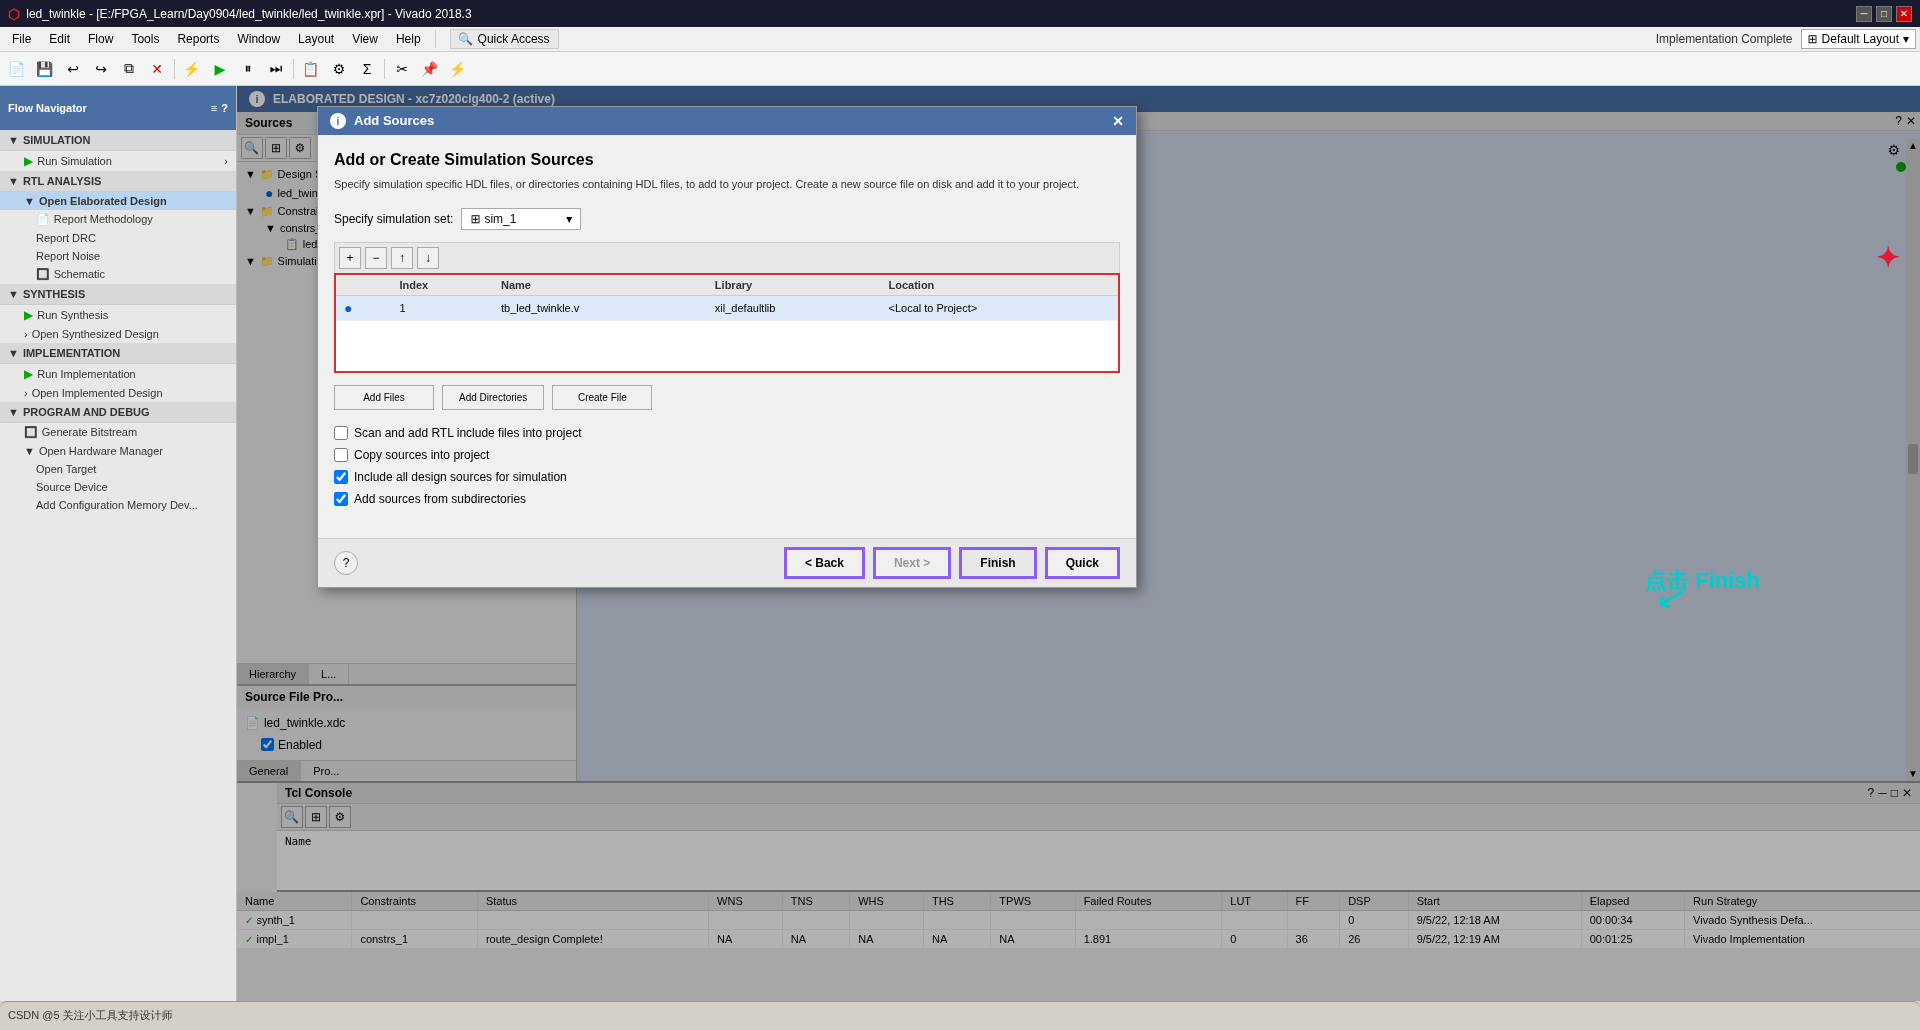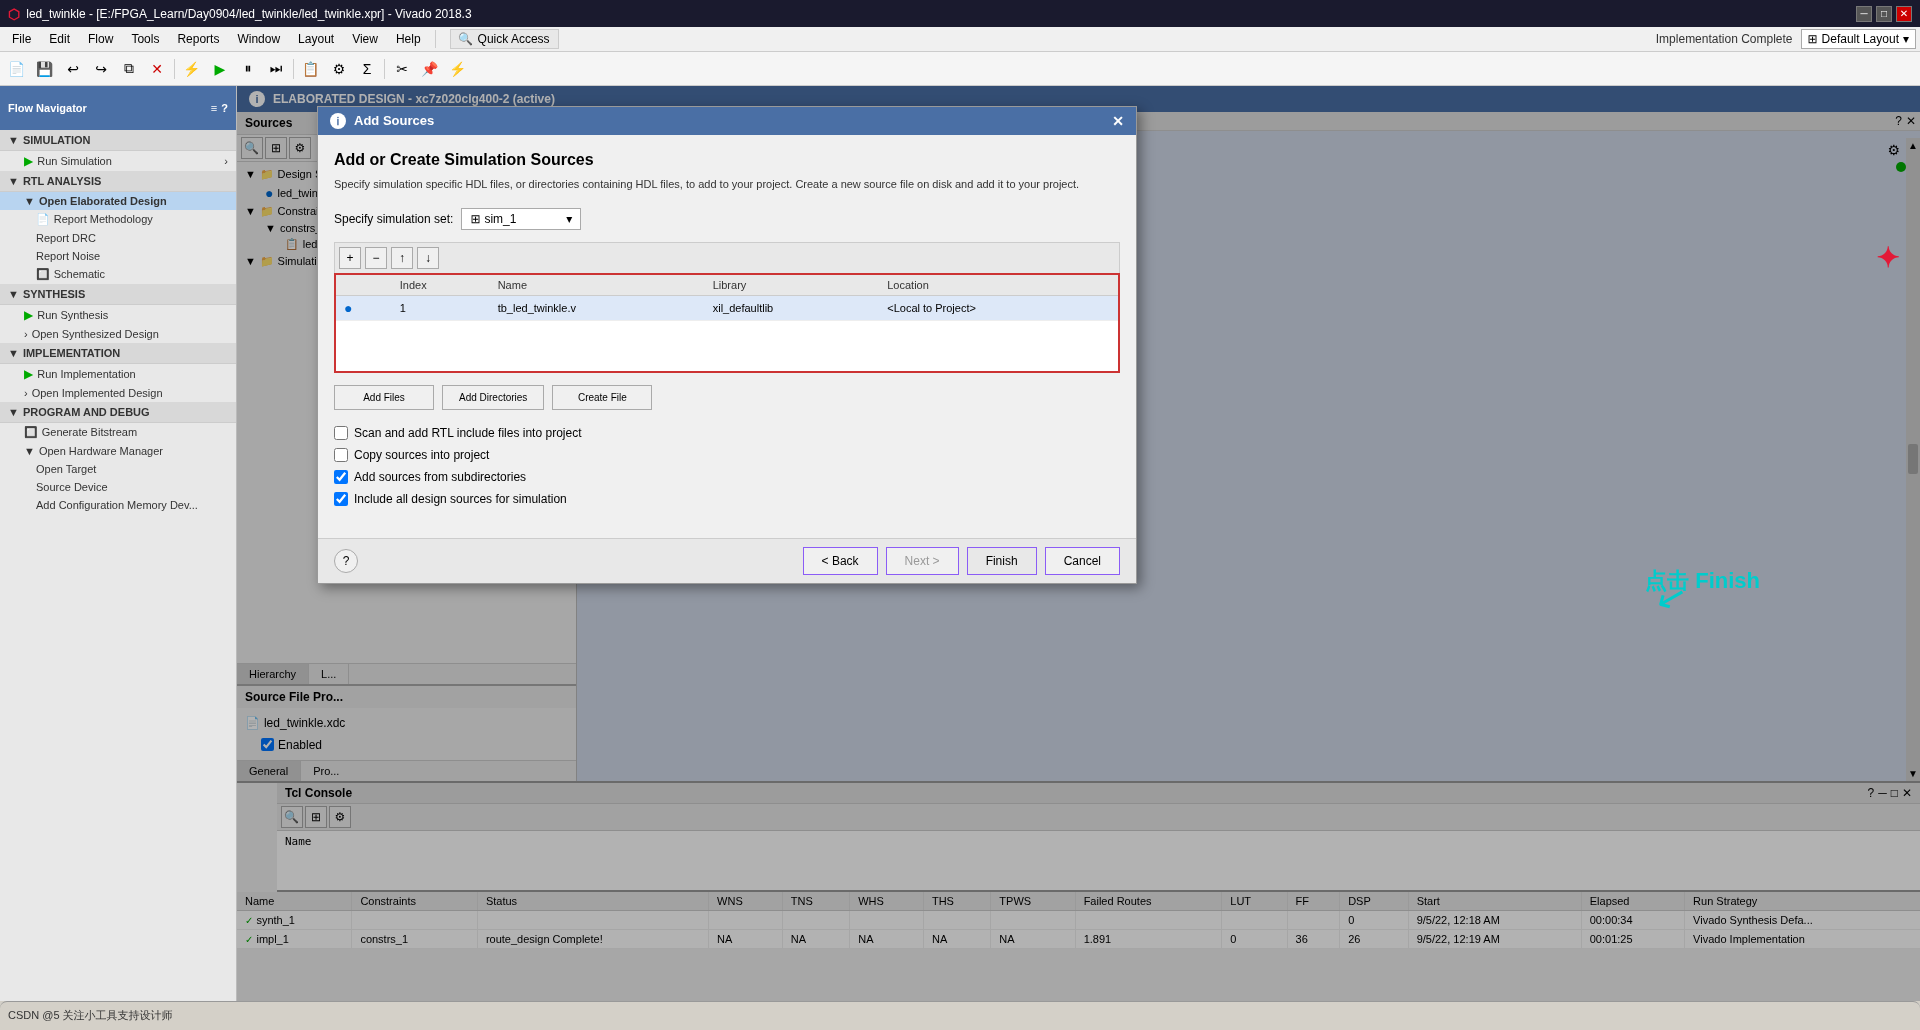--- a/index.html
+++ b/index.html
@@ -187,21 +187,21 @@
       display: flex; align-items: center; gap: 4px; padding: 4px;
       background: #e8e8e8; border: 1px solid #ccc; border-bottom: none;
     }
     .tbl-btn {
       width: 22px; height: 22px; background: #f0f0f0; border: 1px solid #aaa;
       display: flex; align-items: center; justify-content: center; cursor: pointer; font-size: 12px;
     }
     
     .file-table-wrap { border: 2px solid #cc3333; margin-bottom: 12px; }
     .file-table { width: 100%; border-collapse: collapse; background: #fff; }
-    .file-table th { background: #e8e8e8; padding: 4px 8px; text-align: left; font-size: 11px; border-bottom: 1px solid #ccc; font-weight: normal; color: #333; }
+    .file-table th { background: #e8e8e8; padding: 4px 8px; text-align: left; font-size: 11px; border-bottom: 1px solid #ccc; font-weight: bold; color: #333; }
     .file-table td { padding: 4px 8px; font-size: 11px; border-bottom: 1px solid #eee; }
     .file-table tr.selected td { background: #dde8f8; }
     .dot-blue { color: #0066cc; font-size: 14px; }
 
     
     .action-buttons { display: flex; gap: 8px; margin-bottom: 16px; justify-content: flex-start; }
     .action-btn {
       padding: 6px 16px; border: 1px solid #aaa; background: #f0f0f0;
       cursor: pointer; font-size: 10px; min-width: 100px; text-align: center;
     }
@@ -211,22 +211,22 @@
     .checkbox-row { display: flex; align-items: center; gap: 6px; font-size: 12px; }
     .checkbox-row input[type=checkbox] { width: 14px; height: 14px; }
 
     
     .dialog-footer {
       display: flex; align-items: center; justify-content: space-between;
       padding: 8px 16px; border-top: 1px solid #ccc; background: #e8e8e8;
     }
     .footer-btns { display: flex; gap: 8px; }
     .footer-btn {
-      padding: 6px 18px; border: 1px solid #8b5cf6; background: #f0f0f0;
-      cursor: pointer; font-size: 12px;
+      padding: 6px 18px; border: 3px solid #8b5cf6; background: #f0f0f0;
+      cursor: pointer; font-size: 12px; font-weight: bold;
     }
     .footer-btn:disabled { color: #999; cursor: default; }
     .footer-btn.primary { background: #e8e8e8; }
     .help-btn { width: 24px; height: 24px; border-radius: 50%; border: 1px solid #aaa; background: #f0f0f0; font-size: 12px; cursor: pointer; display: flex; align-items: center; justify-content: center; }
 
     
     .vivado-app { width: 1920px; height: 1030px; display: flex; flex-direction: column; }
 
     
     .inner-content { display: flex; flex: 1; overflow: hidden; position: relative; }
@@ -559,36 +559,36 @@
               <div class="checkbox-row">
                 <input type="checkbox" style="">
                 <span>Scan and add RTL include files into project</span>
               </div>
               <div class="checkbox-row">
                 <input type="checkbox" style="">
                 <span>Copy sources into project</span>
               </div>
               <div class="checkbox-row">
                 <input type="checkbox" checked="" style="">
-                <span>Add sources from subdirectories</span>
+                <span>Include all design sources for simulation</span>
               </div>
               <div class="checkbox-row">
                 <input type="checkbox" checked="" style="">
-                <span>Include all design sources for simulation</span>
+                <span>Add sources from subdirectories</span>
               </div>
             </div>
           </div>
 
           <div class="dialog-footer">
             <div class="help-btn">?</div>
             <div class="footer-btns">
               <button class="footer-btn">&lt; Back</button>
               <button class="footer-btn" disabled="">Next &gt;</button>
               <button class="footer-btn primary">Finish</button>
-              <button class="footer-btn">Cancel</button>
+              <button class="footer-btn">Quick</button>
             </div>
           </div>
         </div>
 
         <div style="position:absolute;right:160px;top:480px;z-index:300;">
           <div style="color:#00cccc;font-size:22px;font-weight:bold;white-space:nowrap;">点击 Finish</div>
           <div style="color:#00cccc;font-size:36px;transform:rotate(15deg);margin-top:-10px;margin-left:10px;">↙</div>
         </div>
       </div>
 

